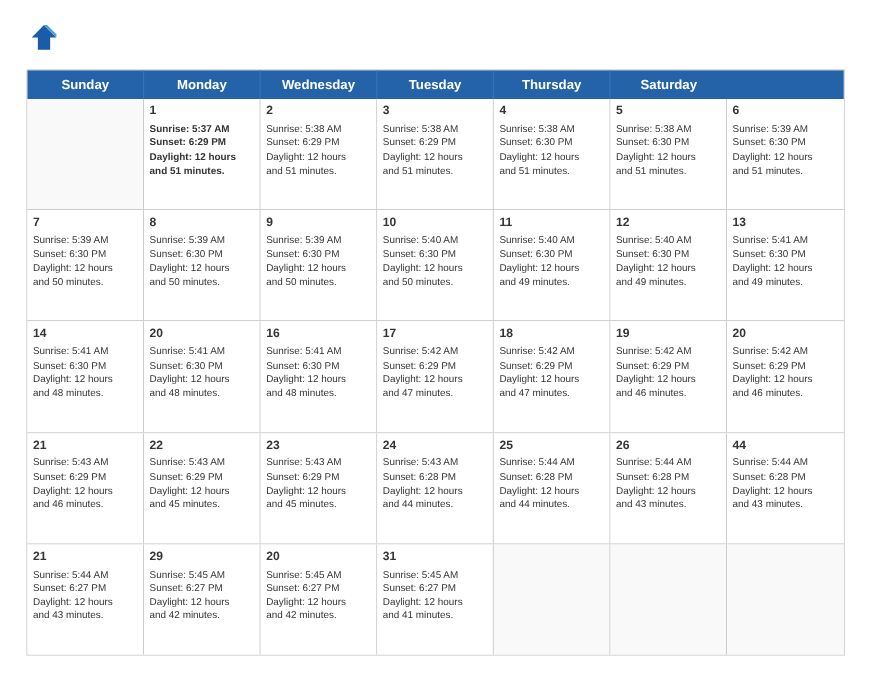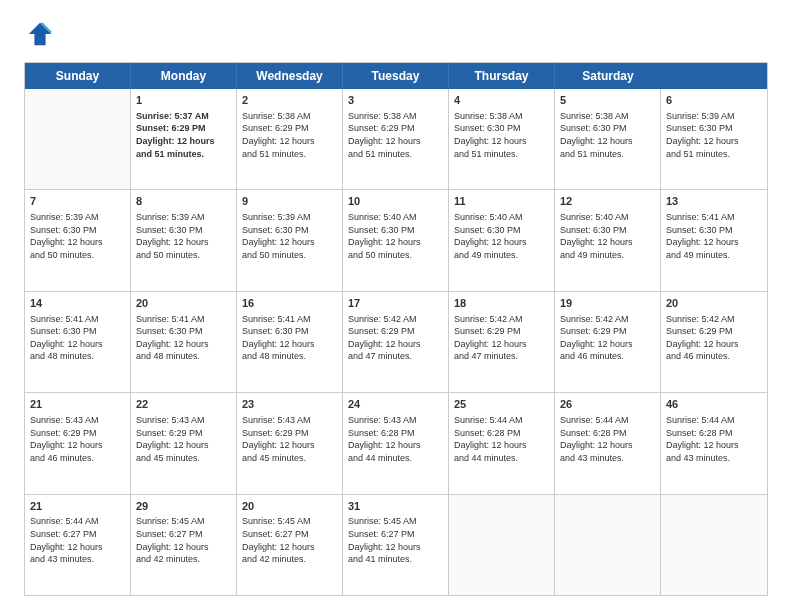--- a/index.html
+++ b/index.html
@@ -318,21 +318,21 @@
 and 44 minutes.</div>
           </div>
           <div class="cal-cell">
             <div class="day-num">26</div>
             <div class="cell-info" style="white-space: pre-line;">Sunrise: 5:44 AM
 Sunset: 6:28 PM
 Daylight: 12 hours
 and 43 minutes.</div>
           </div>
           <div class="cal-cell">
-            <div class="day-num">46</div>
+            <div class="day-num">44</div>
             <div class="cell-info" style="white-space: pre-line;">Sunrise: 5:44 AM
 Sunset: 6:28 PM
 Daylight: 12 hours
 and 43 minutes.</div>
           </div>
         </div>
         <div class="cal-row">
           <div class="cal-cell">
             <div class="day-num">21</div>
             <div class="cell-info" style="white-space: pre-line;">Sunrise: 5:44 AM

